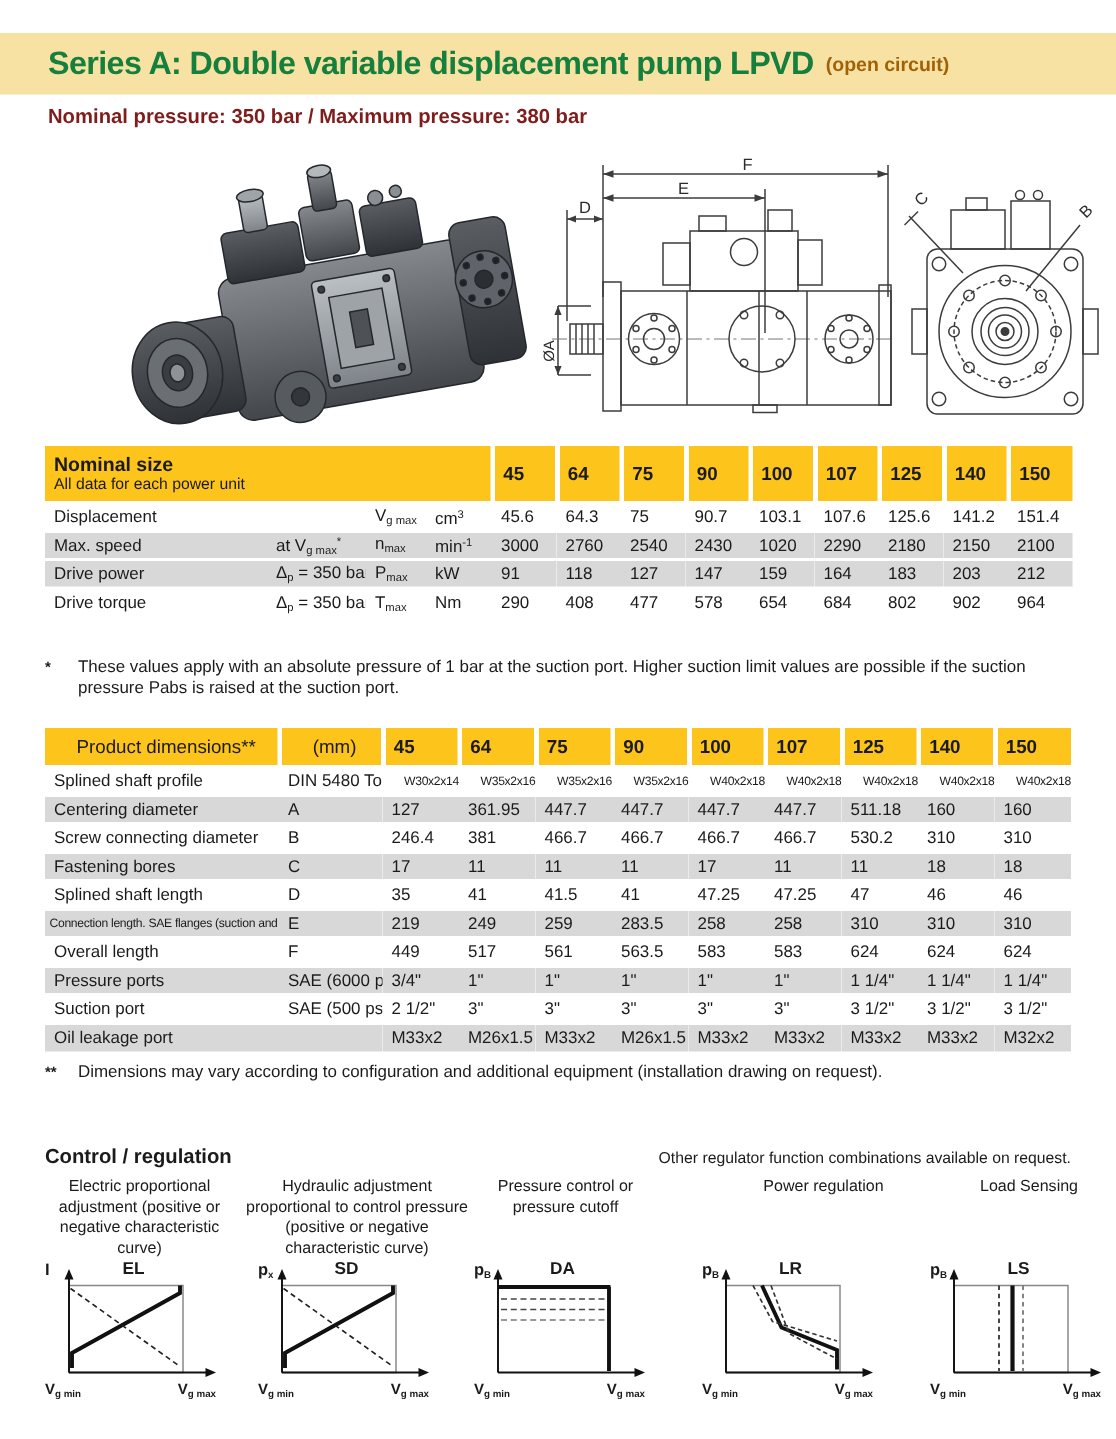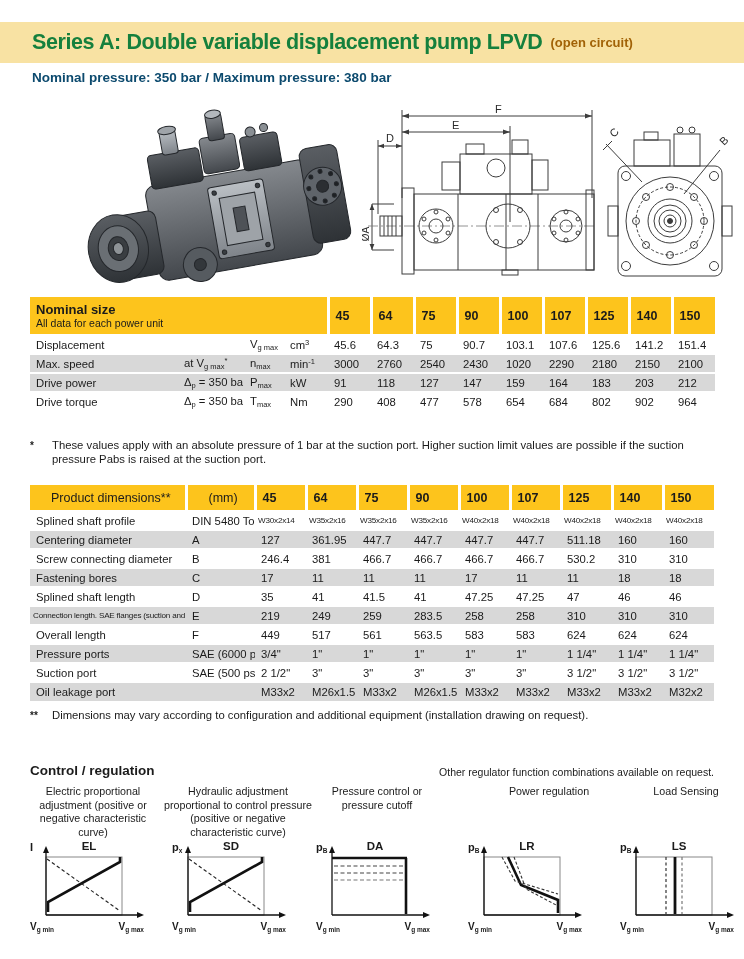--- a/index.html
+++ b/index.html
@@ -4,21 +4,21 @@
 <style>
   html,body{margin:0;padding:0;background:#ffffff;}
   body{width:744px;height:959px;position:relative;overflow:hidden;
        font-family:"Liberation Sans",sans-serif;color:#1b1b1b;}
 
   
   .banner{position:absolute;left:0;top:22px;width:744px;height:41px;background:#F8E2A3;
           display:flex;align-items:center;padding-left:32px;box-sizing:border-box;}
   .banner-title{font-weight:bold;font-size:21.5px;letter-spacing:-0.4px;color:#15803d;}
   .banner-suffix{font-weight:bold;font-size:13px;margin-left:8px;color:#a16207;}
-  .subtitle{position:absolute;left:32px;top:70px;font-weight:bold;font-size:13.5px;color:#0c4a6e;}
+  .subtitle{position:absolute;left:32px;top:70px;font-weight:bold;font-size:13.5px;color:#7f1d1d;}
 
   
   .fig{position:absolute;}
   svg text{font-family:"Liberation Sans",sans-serif;fill:#2b2b2b;}
 
   
   table{border-collapse:collapse;table-layout:fixed;position:absolute;left:30px;width:684px;}
   #table1{top:297px;}
   #table2{top:485px;}
   th,td{padding:0 0 0 6px;text-align:left;vertical-align:middle;font-weight:normal;
@@ -27,21 +27,21 @@
   thead th:first-child{border-left:none;}
   .t1-headcell{height:37px;}
   .t2-headcell{height:25px;}
   .t1-title{font-weight:bold;font-size:13px;line-height:15px;}
   .t1-sub{font-size:10.5px;line-height:13px;}
   .t2-title{font-weight:normal;font-size:12.5px;padding-left:21px;}
   .col-num{font-weight:bold;font-size:12.5px;}
   tbody tr{height:19px;border-top:2px solid #fff;}
   tbody tr.alt{background:#D8D8D8;}
   tbody td{font-size:11.3px;}
-  td.tiny{font-size:8.1px;letter-spacing:-0.2px;padding-left:3px;}
+  td.tiny{font-size:8.1px;letter-spacing:-0.2px;padding-left:3px;text-align:right;}
   sub{font-size:7.5px;vertical-align:-2px;}
   sup{font-size:7.5px;vertical-align:4px;}
 
   .footnote{position:absolute;left:30px;width:684px;display:flex;font-size:11.3px;line-height:14px;}
   #footnote1{top:438px;}
   #footnote2{top:708px;}
   .fn-marker{width:22px;flex:none;font-weight:bold;font-size:10px;padding-top:1px;}
 
   
   .ctrl-heading{position:absolute;left:30px;top:763px;font-weight:bold;font-size:13.5px;}

